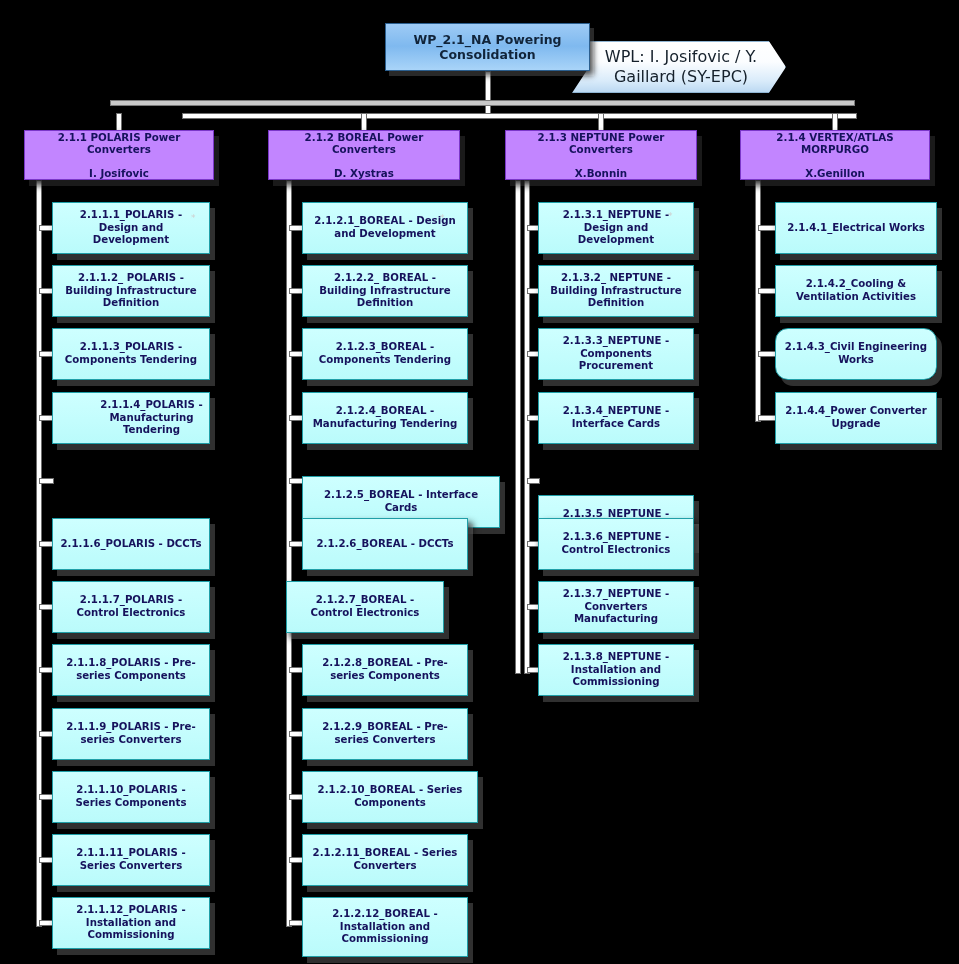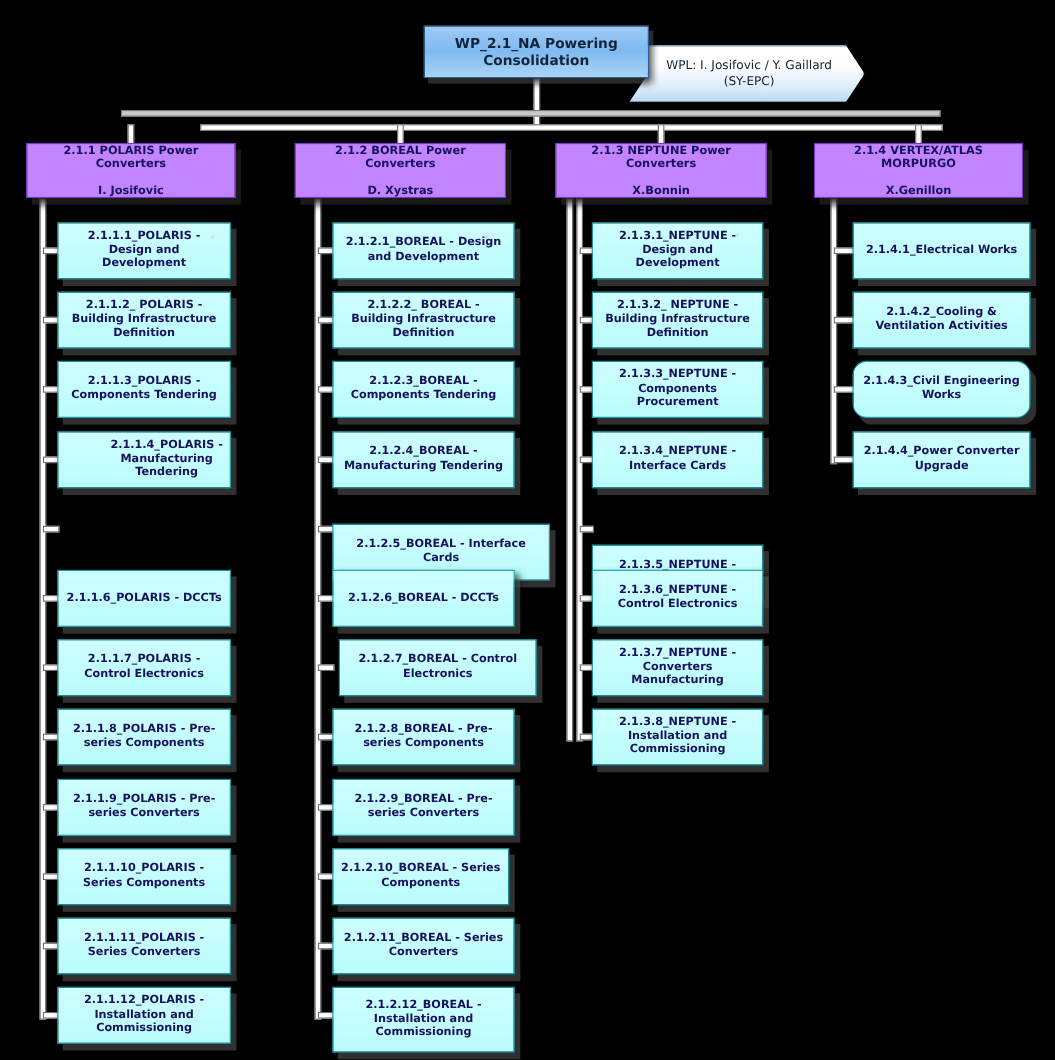--- a/index.html
+++ b/index.html
@@ -56,21 +56,21 @@
   .chevron {
     position: absolute;
     background: linear-gradient(180deg, #ffffff 0%, #fbfdff 40%, #d9ebfa 78%, #bcd9f2 100%);
     border: 1px solid #8fb4d2;
     clip-path: polygon(0 0, 92% 0, 100% 50%, 92% 100%, 0 100%, 8% 50%);
     display: flex;
     align-items: center;
     justify-content: center;
     text-align: center;
     color: #15202b;
-    font-size: 11px;
+    font-size: 16px;
     line-height: 1.25;
     padding: 2px 22px 2px 26px;
     z-index: 5;
     box-shadow: 3px 4px 7px rgba(0,0,0,0.8);
   }
 
   
   .lead-box {
     position: absolute;
     background: #c285ff;
@@ -205,33 +205,33 @@
     </div>
     <div class="conn-h" style="left: 289px; top: 478px; width: 15px;"></div>
     <div class="task-box" style="left: 302px; top: 476px; width: 198px; height: 52px;">
       <span>2.1.2.5_BOREAL - Interface Cards</span>
     </div>
     <div class="conn-h" style="left: 289px; top: 541px; width: 15px;"></div>
     <div class="task-box" style="left: 302px; top: 518px; width: 166px; height: 52px;">
       <span>2.1.2.6_BOREAL - DCCTs</span>
     </div>
     <div class="conn-h" style="left: 289px; top: 604px; width: 15px;"></div>
-    <div class="task-box" style="left: 308px; top: 581px; width: 180px; height: 52px; justify-content: flex-end;">
+    <div class="task-box" style="left: 286px; top: 581px; width: 158px; height: 52px; justify-content: flex-end;">
       <span>2.1.2.7_BOREAL - Control Electronics</span>
     </div>
     <div class="conn-h" style="left: 289px; top: 667px; width: 15px;"></div>
     <div class="task-box" style="left: 302px; top: 644px; width: 166px; height: 52px;">
       <span>2.1.2.8_BOREAL - Pre-series Components</span>
     </div>
     <div class="conn-h" style="left: 289px; top: 731px; width: 15px;"></div>
     <div class="task-box" style="left: 302px; top: 708px; width: 166px; height: 52px;">
       <span>2.1.2.9_BOREAL - Pre-series Converters</span>
     </div>
     <div class="conn-h" style="left: 289px; top: 794px; width: 15px;"></div>
-    <div class="task-box" style="left: 302px; top: 771px; width: 161px; height: 52px;">
+    <div class="task-box" style="left: 302px; top: 771px; width: 176px; height: 52px;">
       <span>2.1.2.10_BOREAL - Series Components</span>
     </div>
     <div class="conn-h" style="left: 289px; top: 857px; width: 15px;"></div>
     <div class="task-box" style="left: 302px; top: 834px; width: 166px; height: 52px;">
       <span>2.1.2.11_BOREAL - Series Converters</span>
     </div>
     <div class="conn-h" style="left: 289px; top: 920px; width: 15px;"></div>
     <div class="task-box" style="left: 302px; top: 897px; width: 166px; height: 60px;">
       <span>2.1.2.12_BOREAL - Installation and Commissioning</span>
     </div>

